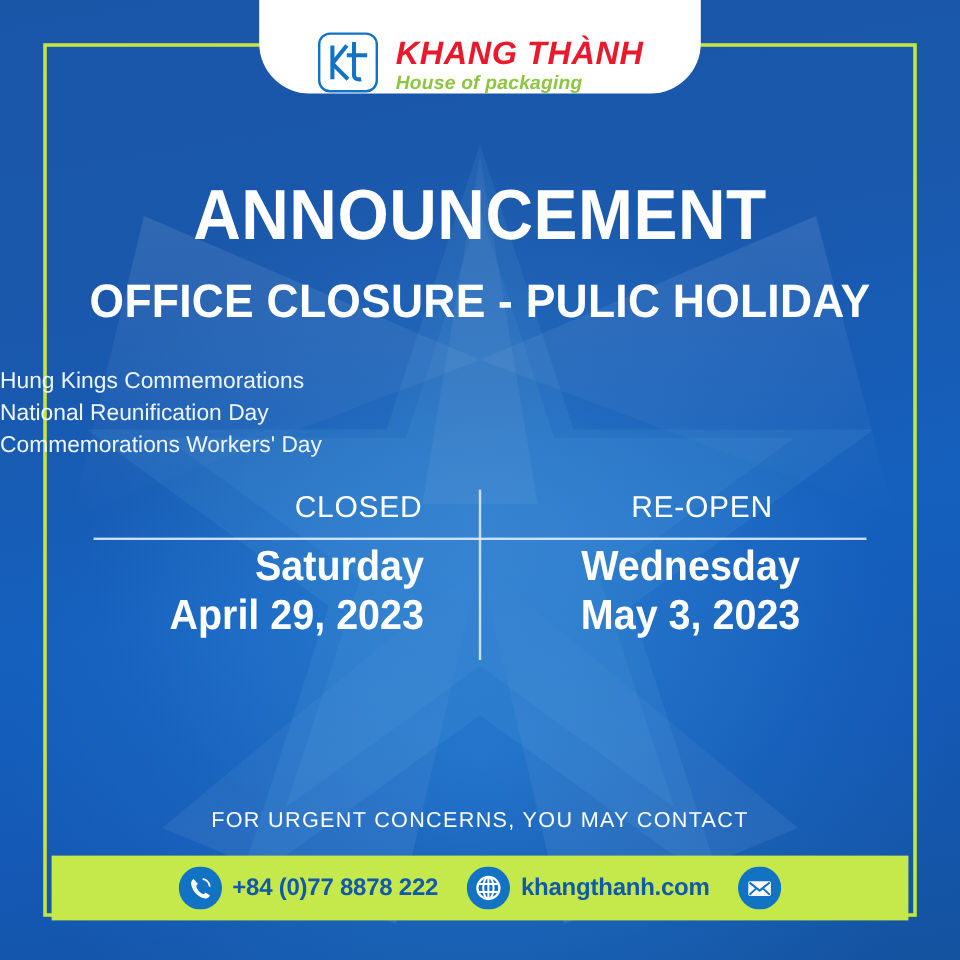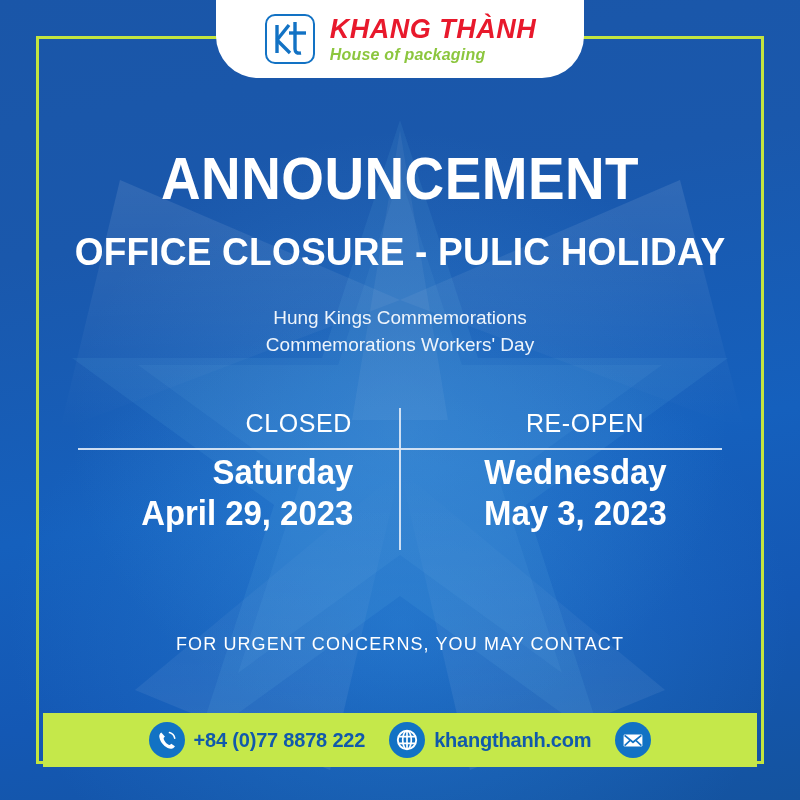--- a/index.html
+++ b/index.html
@@ -46,21 +46,21 @@
     position: absolute;
     left: 50%;
     transform: translateX(-50%);
     top: 0;
     width: 368px;
     height: 78px;
     background: #ffffff;
     border-bottom-left-radius: 42px;
     border-bottom-right-radius: 42px;
     display: flex;
-    align-items: center;
+    align-items: flex-end;
     justify-content: center;
     gap: 14px;
     z-index: 5;
   }
   .logo-mark { width: 52px; height: 52px; flex: none; }
   .logo-text { display: flex; flex-direction: column; line-height: 1; }
   .logo-name {
     color: #e8192c;
     font-weight: bold;
     font-style: italic;
@@ -103,21 +103,20 @@
     font-size: 39px;
     letter-spacing: 0.2px;
     line-height: 1;
     transform: scaleX(0.95);
   }
 
   .holiday-list {
     position: absolute;
     left: 0; right: 0;
     top: 305px;
-    text-align: center;
     color: #eef4fb;
     font-size: 19px;
     line-height: 1.42;
   }
   .holiday-list div { white-space: nowrap; }
 
   
   .dates {
     position: absolute;
     left: 78px;
@@ -168,21 +167,21 @@
   .date-col.right .date-value { transform-origin: left center; }
   .date-col.left  .date-label { padding-right: 22px; }
   .date-col.right .date-label { padding-left: 22px; }
   .date-col.left  .date-value { padding-right: 22px; }
   .date-col.right .date-value { padding-left: 22px; }
 
   
   .urgent {
     position: absolute;
     left: 0; right: 0;
-    top: 634px;
+    top: 673px;
     text-align: center;
     color: #ffffff;
     font-size: 18px;
     letter-spacing: 1.1px;
   }
 
   
   .contact-bar {
     position: absolute;
     left: 43px;
@@ -267,20 +266,21 @@
   </div>
 
   <div class="content">
 
     <div class="headline">ANNOUNCEMENT</div>
 
     <div class="subhead">OFFICE CLOSURE - PULIC HOLIDAY</div>
 
     <div class="holiday-list">
       <div>Hung Kings Commemorations</div>
+      <div>National Reunification Day</div>
       <div>Commemorations Workers' Day</div>
     </div>
 
     <div class="dates">
       <div class="rule-h"></div>
       <div class="rule-v"></div>
 
       <div class="date-col left">
         <div class="date-label">CLOSED</div>
         <div class="date-value">

